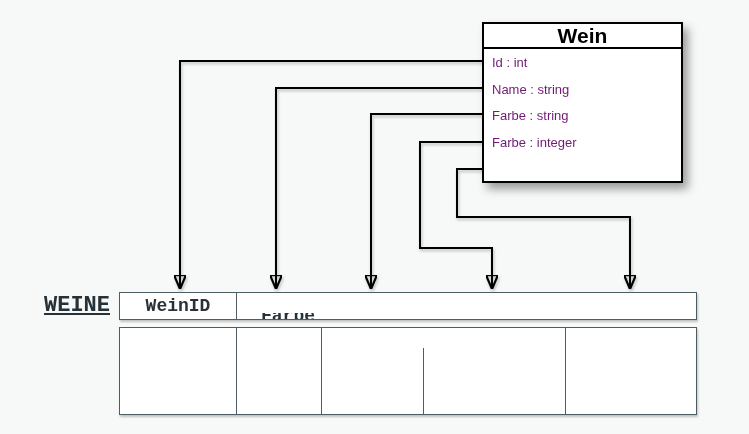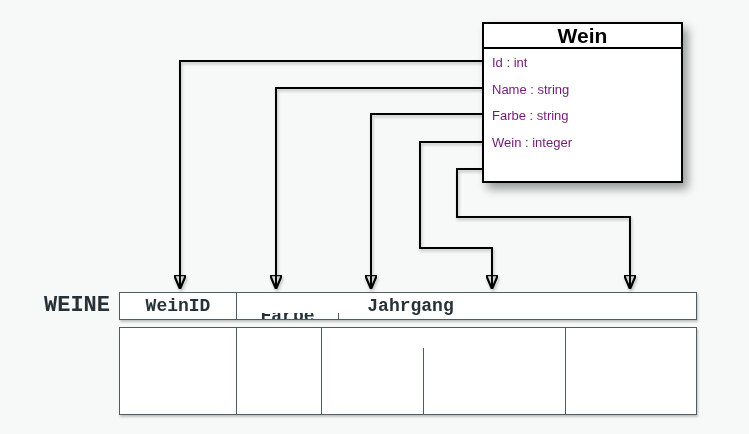--- a/index.html
+++ b/index.html
@@ -65,20 +65,21 @@
   .table-label {
     position: absolute;
     left: 30px; top: 292px;
     width: 80px; height: 28px;
     line-height: 28px;
     text-align: right;
     font-family: "Liberation Mono", monospace;
     font-weight: bold;
     font-size: 22px;
     color: #263238;
+    text-decoration: underline;
   }
   .trow {
     position: absolute;
     left: 119px;
     display: flex;
     background: #ffffff;
     border: 1.5px solid #4d5d66;
     box-sizing: border-box;
     box-shadow: 1px 2px 2px rgba(0,0,0,0.22);
   }
@@ -121,30 +122,29 @@
     <path d="M483,142 H420 V248 H492 V288" marker-end="url(#ah)"></path>
     <path d="M483,169 H457 V217 H630 V288" marker-end="url(#ah)"></path>
   </svg>
 
   <div class="class-box">
     <div class="class-title">Wein</div>
     <div class="class-attrs">
       <div class="attr">Id : int</div>
       <div class="attr">Name : string</div>
       <div class="attr">Farbe : string</div>
-      <div class="attr">Wein : integer</div>
+      <div class="attr">Farbe : integer</div>
     </div>
   </div>
 
   <div class="table-label">WEINE</div>
 
   <div class="trow thead">
     <div class="cell w0">WeinID</div>
     <div class="cell w2">Farbe</div>
-    <div class="cell w3">Jahrgang</div>
   </div>
 
   <div class="trow tbody">
     <div class="cell w0"></div>
     <div class="cell w1"></div>
     <div class="cell w2"></div>
     <div class="cell w3"></div>
     <div class="cell w4"></div>
   </div>
 

